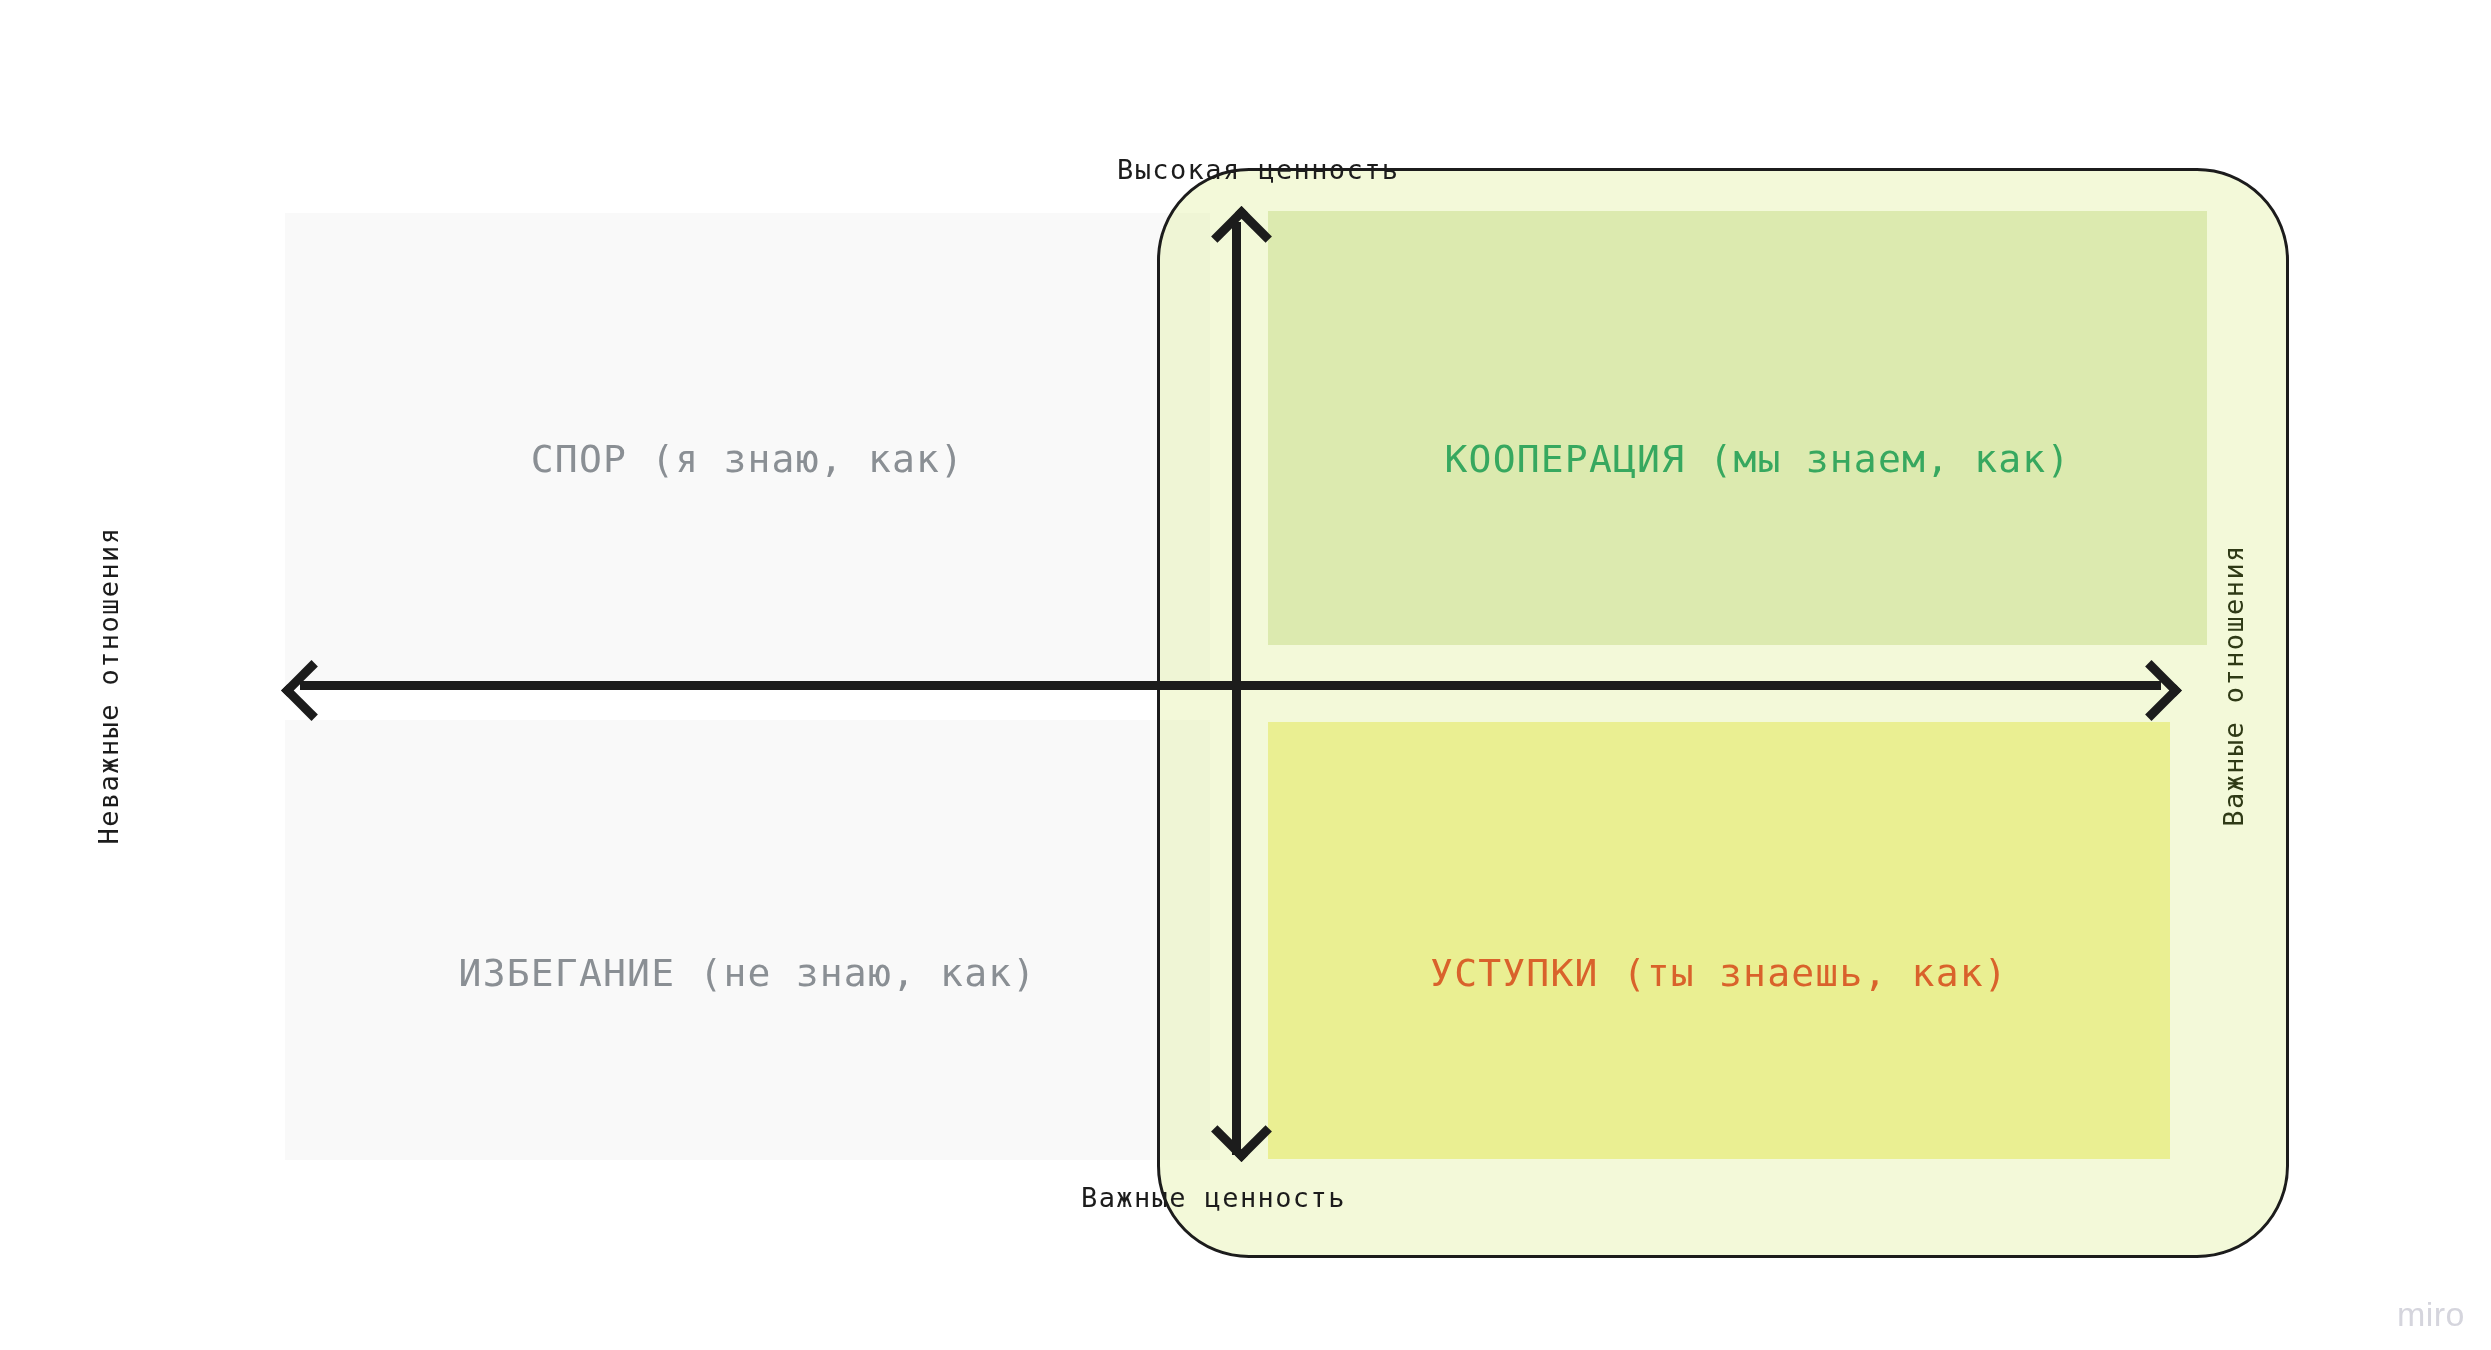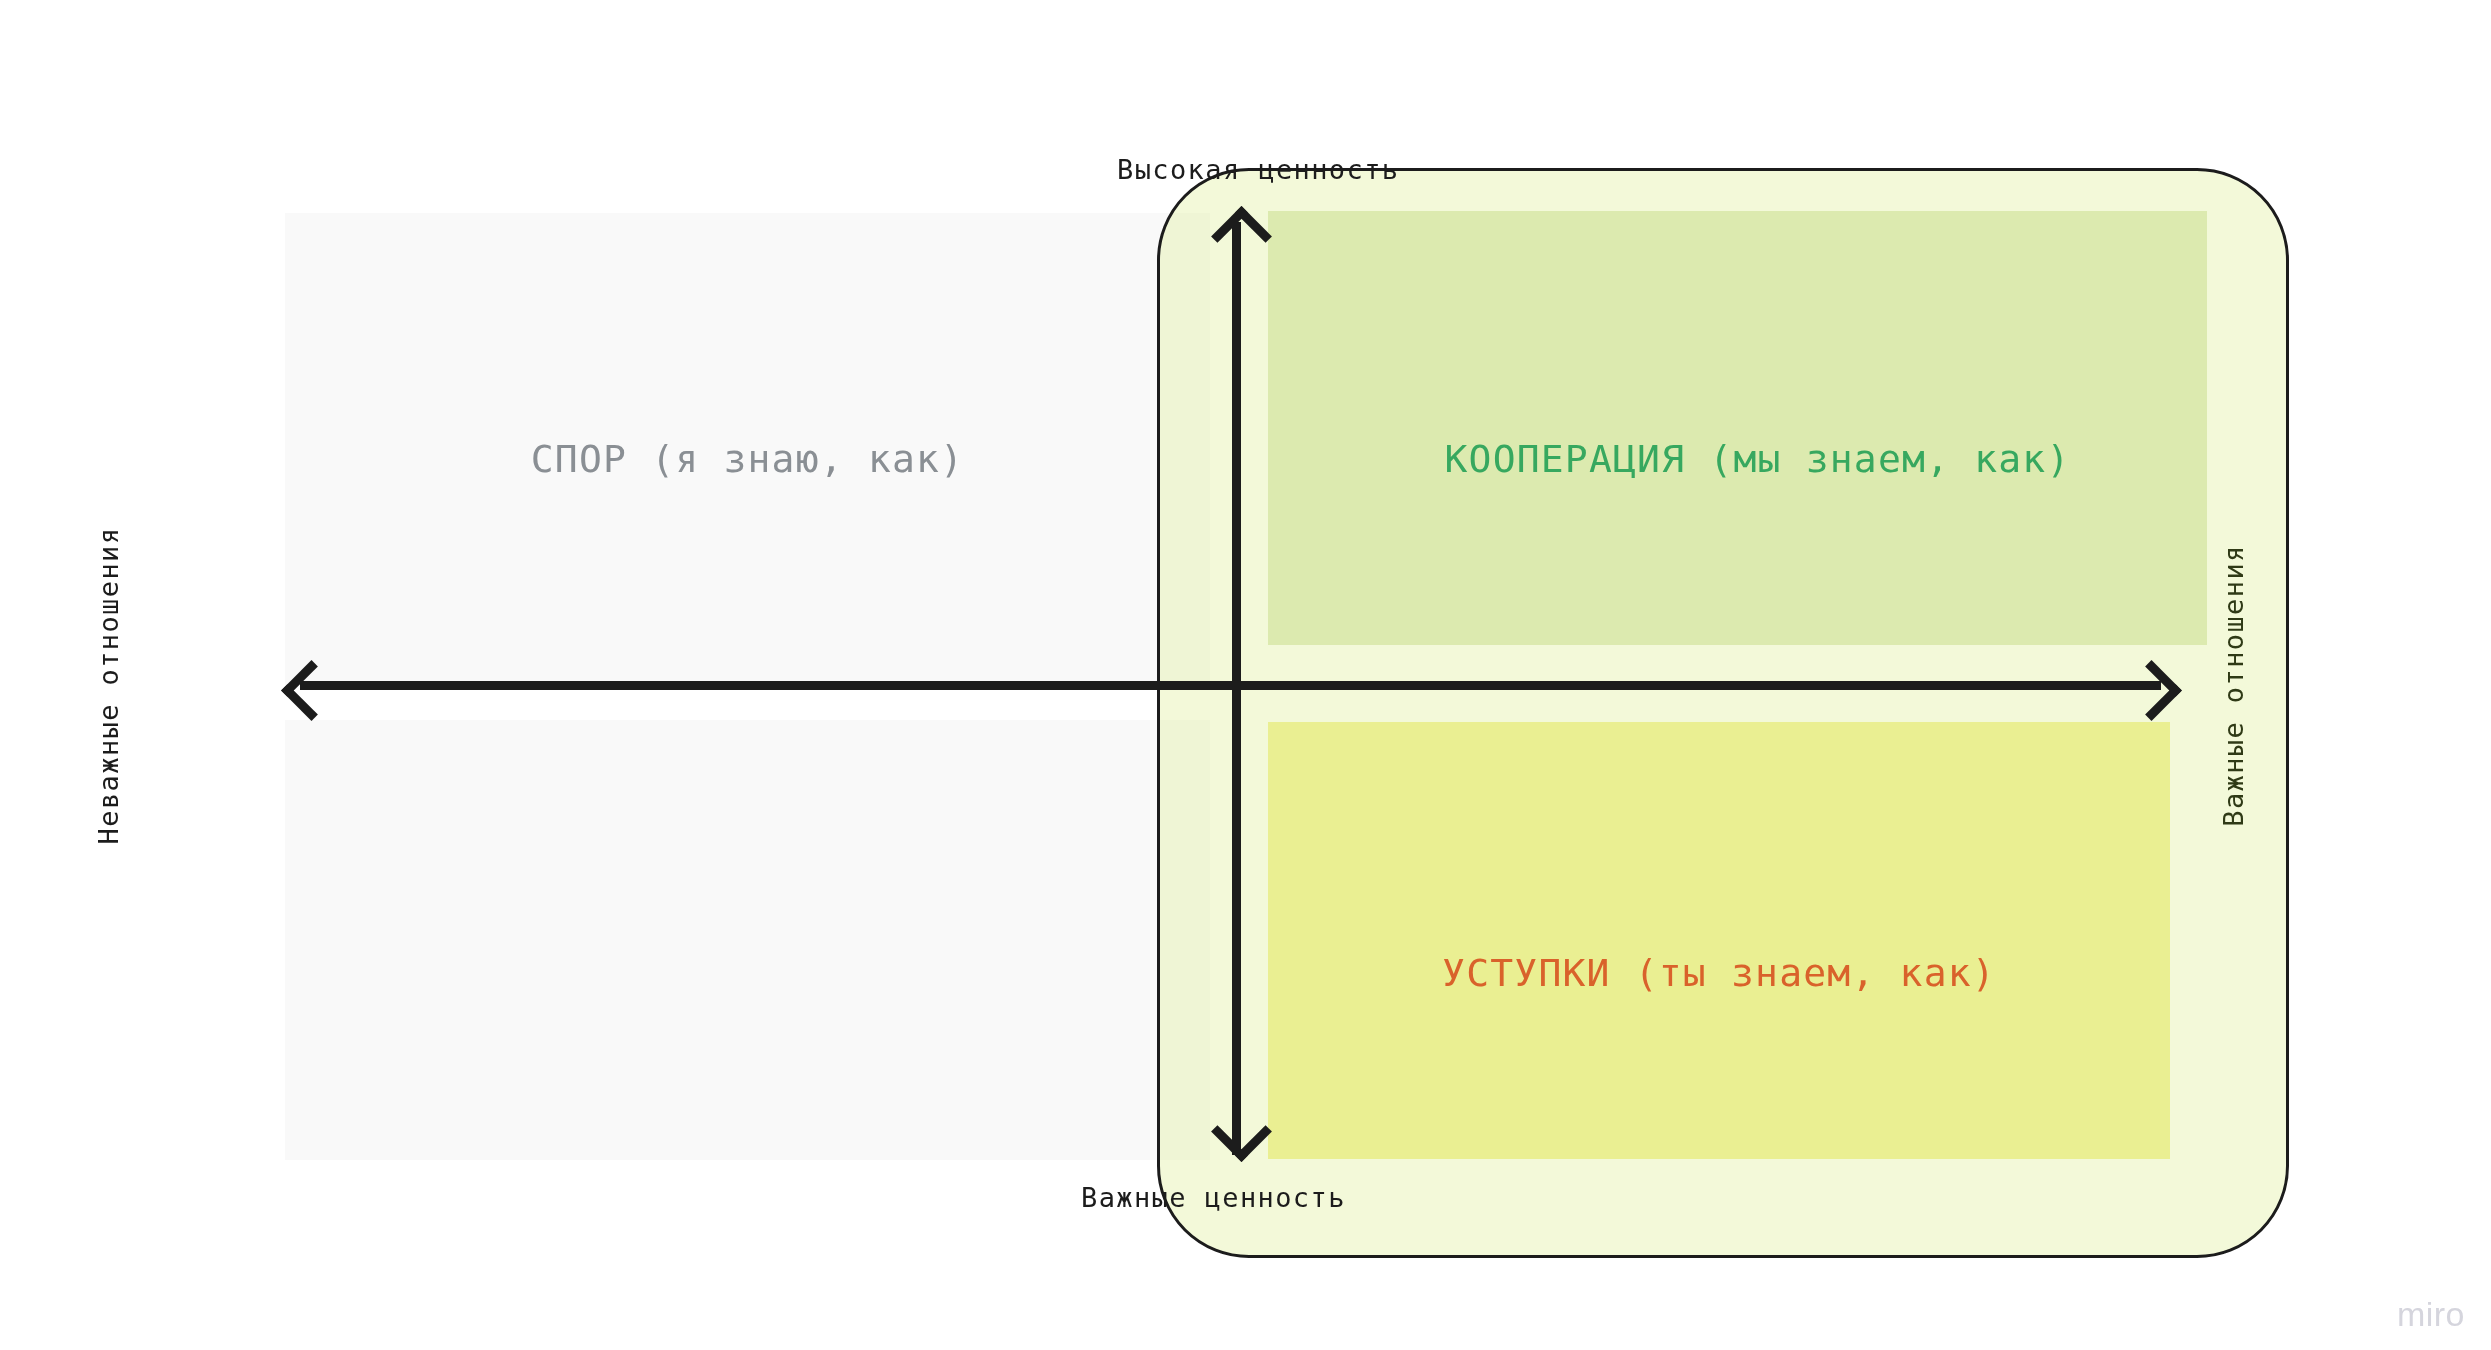--- a/index.html
+++ b/index.html
@@ -151,22 +151,23 @@
   <div id="axis-vertical-line"></div>
   <div class="arrow-head" id="arrow-left"></div>
   <div class="arrow-head" id="arrow-right"></div>
   <div class="arrow-head" id="arrow-up"></div>
   <div class="arrow-head" id="arrow-down"></div>
 
   <div class="quad-label" id="label-spor" style="left:285px; top:437px; width:925px;">СПОР (я знаю, как)</div>
 
   <div class="quad-label" id="label-kooperaciya" style="left:1268px; top:437px; width:979px;">КООПЕРАЦИЯ (мы знаем, как)</div>
 
+  <div class="quad-label" id="label-izbeganie" style="left:285px; top:951px; width:925px;">ИЗБЕГАНИЕ (не знаю, как)</div>
 
-  <div class="quad-label" id="label-ustupki" style="left:1268px; top:951px; width:902px;">УСТУПКИ (ты знаем, как)</div>
+  <div class="quad-label" id="label-ustupki" style="left:1268px; top:951px; width:902px;">УСТУПКИ (ты знаешь, как)</div>
 
   <div class="axis-caption" id="caption-high-value">Высокая ценность</div>
 
   <div class="axis-caption" id="caption-low-value">Важные ценность</div>
 
   <div class="axis-caption" id="caption-unimportant">Неважные отношения</div>
 
   <div class="axis-caption" id="caption-important">Важные отношения</div>
 
   <div id="watermark">miro</div>

